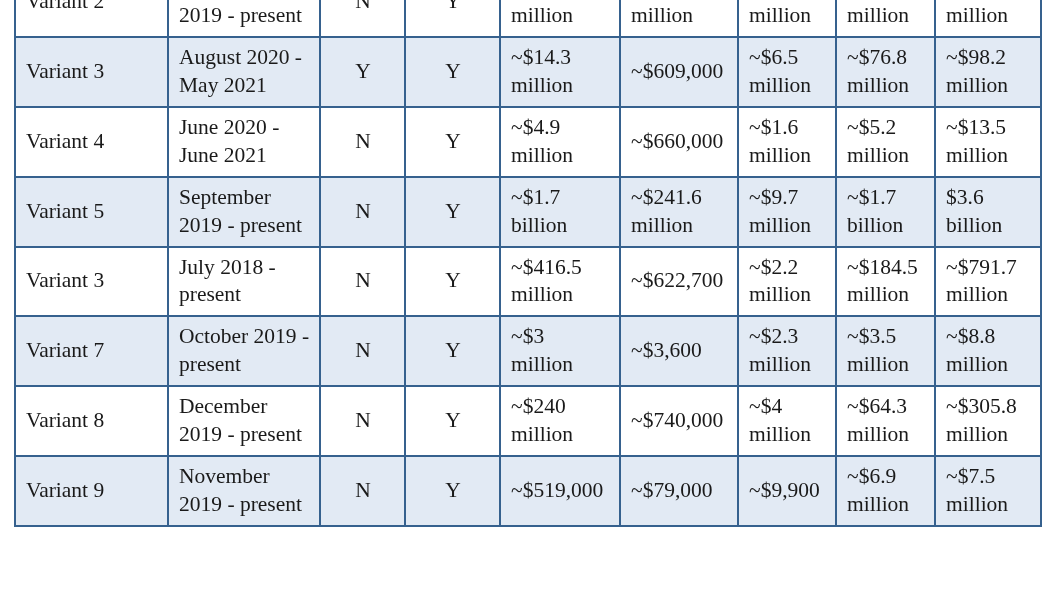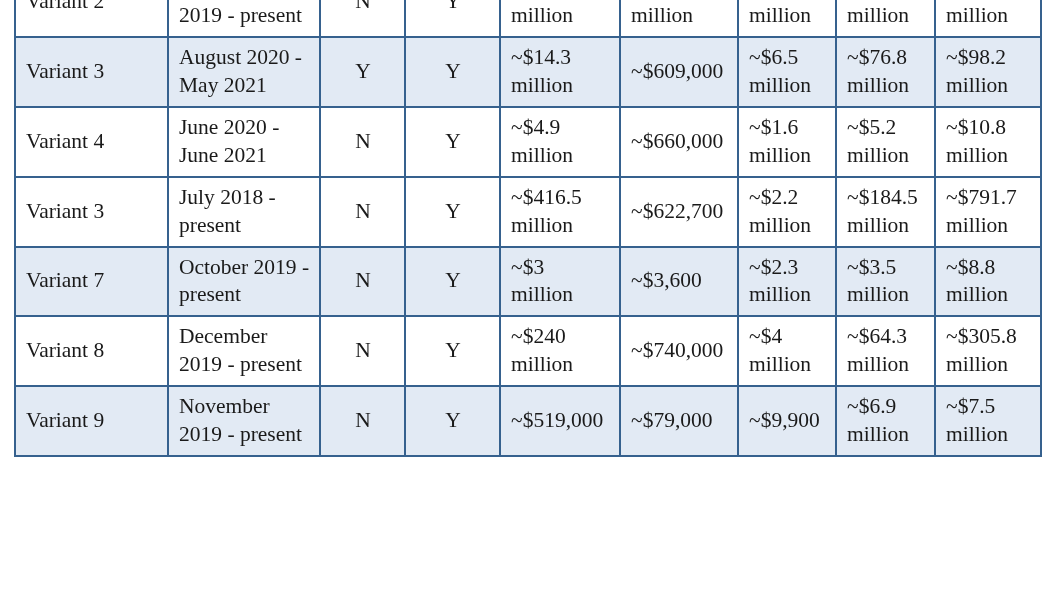--- a/index.html
+++ b/index.html
@@ -106,21 +106,32 @@
           </tr>
           <tr>
             <td class="name">Variant 4</td>
             <td>June 2020 - June 2021</td>
             <td class="center">N</td>
             <td class="center">Y</td>
             <td>~$4.9 million</td>
             <td>~$660,000</td>
             <td>~$1.6 million</td>
             <td>~$5.2 million</td>
-            <td>~$10.8 million</td>
+            <td>~$13.5 million</td>
+          </tr>
+          <tr class="shaded">
+            <td class="name">Variant 5</td>
+            <td>September 2019 - present</td>
+            <td class="center">N</td>
+            <td class="center">Y</td>
+            <td>~$1.7 billion</td>
+            <td>~$241.6 million</td>
+            <td>~$9.7 million</td>
+            <td>~$1.7 billion</td>
+            <td>$3.6 billion</td>
           </tr>
           <tr>
             <td class="name">Variant 3</td>
             <td>July 2018 - present</td>
             <td class="center">N</td>
             <td class="center">Y</td>
             <td>~$416.5 million</td>
             <td>~$622,700</td>
             <td>~$2.2 million</td>
             <td>~$184.5 million</td>

